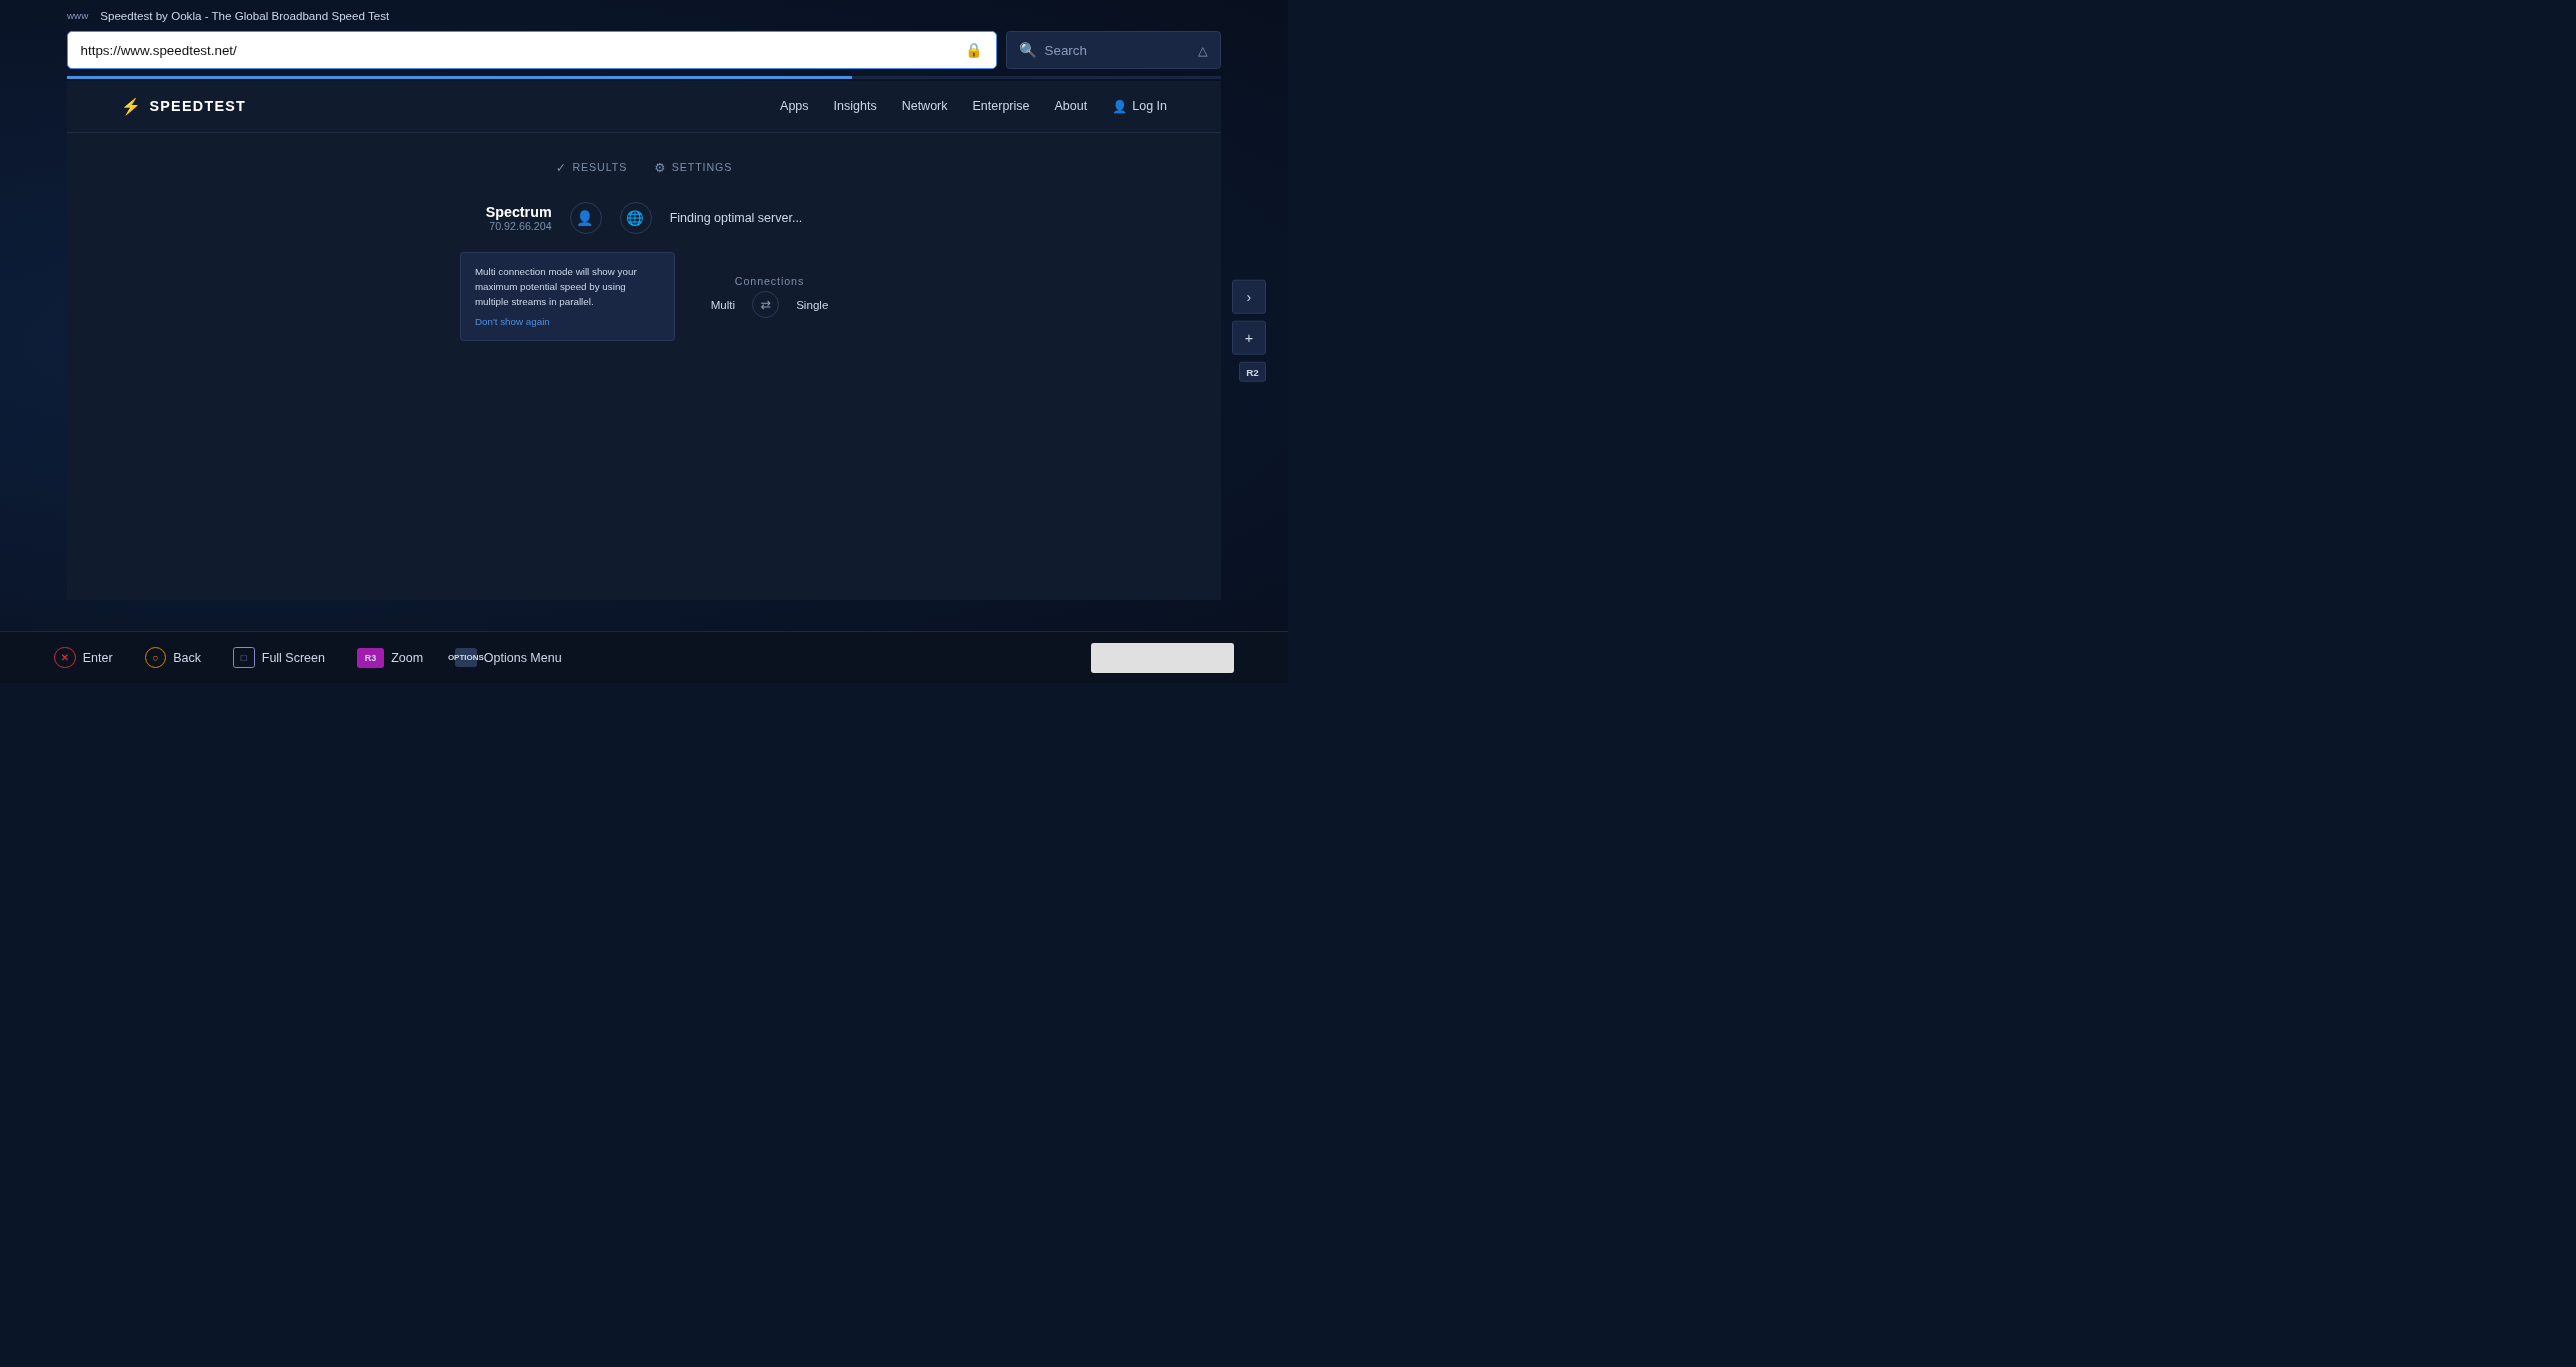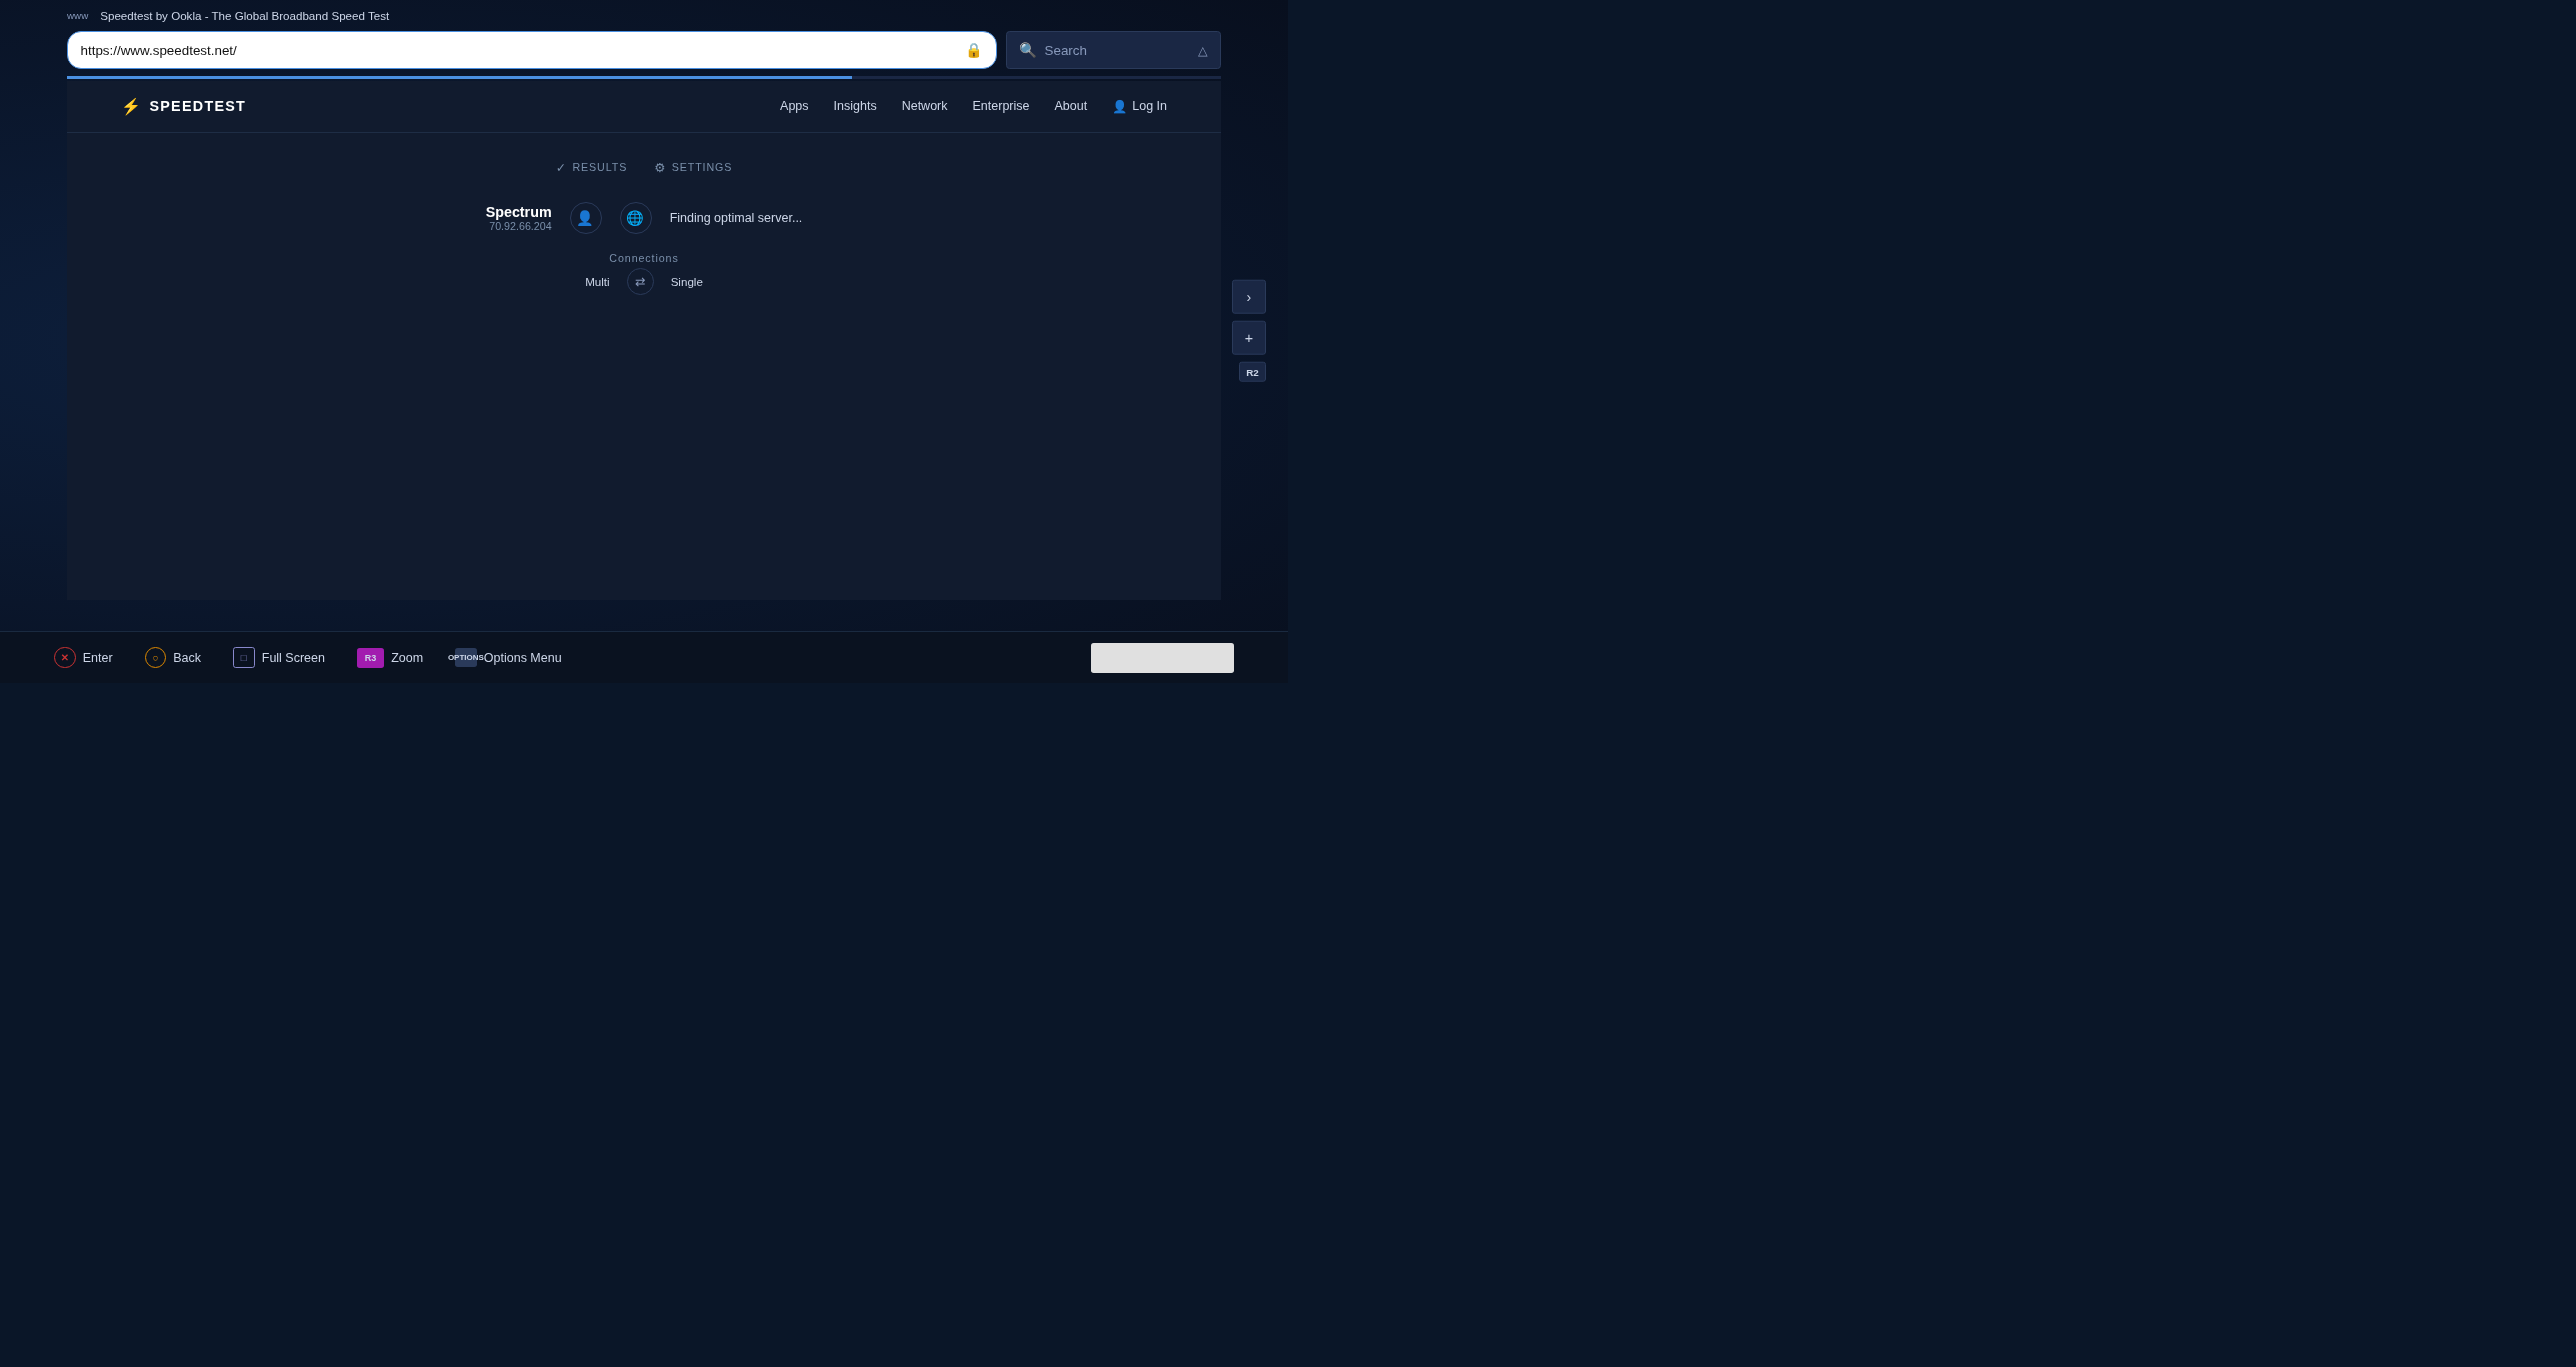--- a/index.html
+++ b/index.html
@@ -45,21 +45,21 @@
       display: flex;
       align-items: center;
       padding: 0 67px 7.2px;
       gap: 9px;
     }
 
     .url-bar {
       flex: 1;
       background: #ffffff;
       border: 1.8px solid #4a90e2;
-      border-radius: 14px;
+      border-radius: 5px;
       padding: 7.2px 12.5px;
       display: flex;
       align-items: center;
       justify-content: space-between;
       height: 38px;
     }
 
     .url-text {
       color: #111;
       font-size: 13.4px;
@@ -581,20 +581,24 @@
       <div class="server-name-block">
         <div class="server-name">Spectrum</div>
         <div class="server-ip">70.92.66.204</div>
       </div>
       <div class="server-icon-btn">👤</div>
       <div class="globe-icon-btn">🌐</div>
       <div class="finding-server">Finding optimal server...</div>
     </div>
 
     <div class="connections-section">
+      <div class="tooltip-box">
+        <div class="tooltip-text">Multi connection mode will show your maximum potential speed by using multiple streams in parallel.</div>
+        <div class="dont-show">Don't show again</div>
+      </div>
       <div class="connections-inner">
         <div class="connections-label">Connections</div>
         <div class="connection-options">
           <span class="conn-option">Multi</span>
           <div class="conn-icon">⇄</div>
           <span class="conn-option">Single</span>
         </div>
       </div>
     </div>
 

